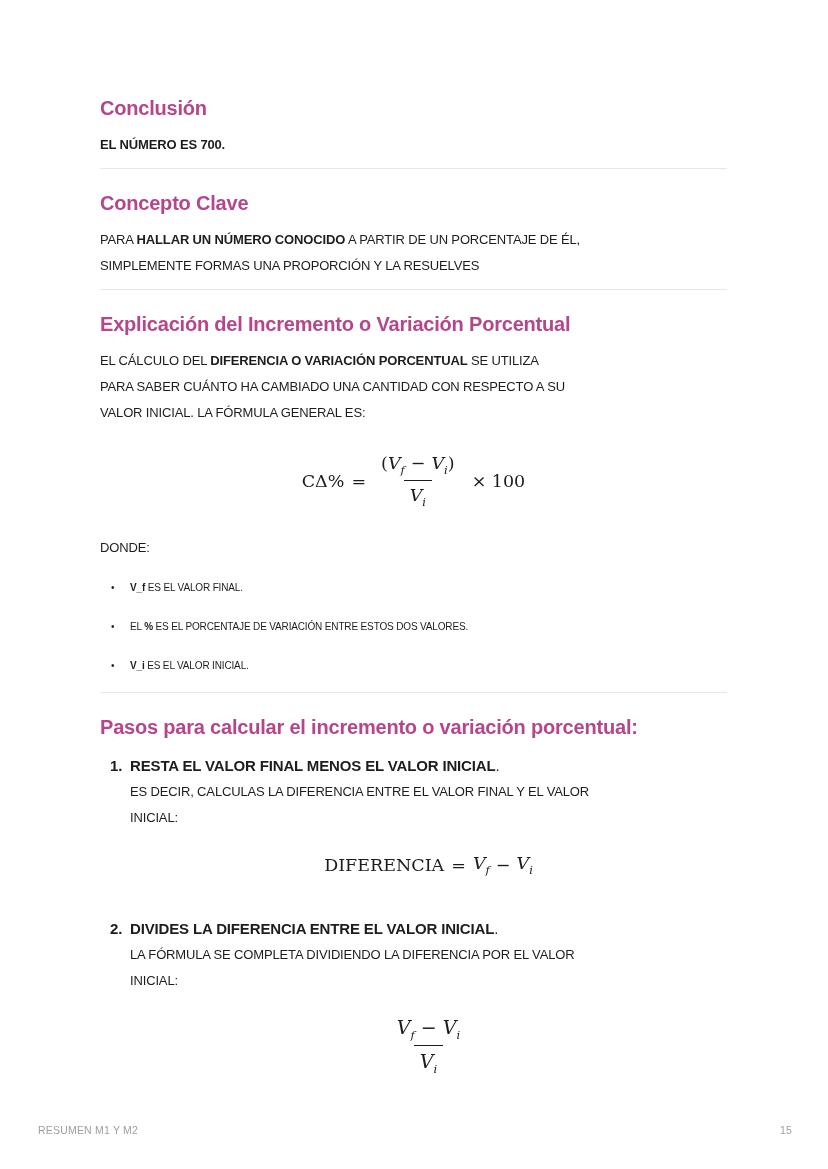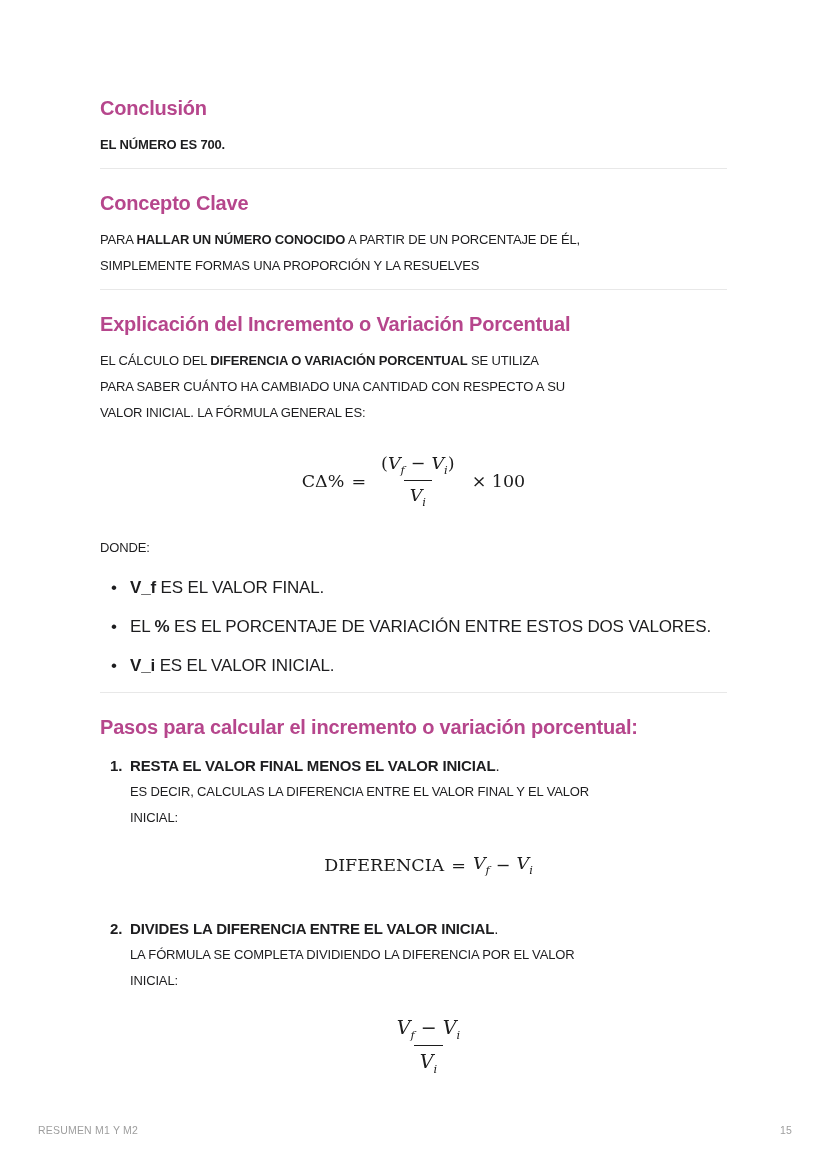--- a/index.html
+++ b/index.html
@@ -24,21 +24,21 @@
   .eq{margin:0 7px;}
   .minus{margin:0 6px;}
   .times{margin-left:9px;}
   sub.msub{font-size:11.5px;font-style:italic;line-height:1;}
   .frac{display:inline-flex;flex-direction:column;align-items:center;margin:0 2px;}
   .frac .num{padding:0 6px 4px;white-space:nowrap;}
   .frac .den{border-top:1.4px solid #1c1c1c;padding:4px 6px 0;white-space:nowrap;}
   .f-big{font-size:19px;margin:26px 0 0;}
   
   ul.bullets{list-style:none;margin:14px 0 0;padding:0;}
-  ul.bullets li{position:relative;padding-left:30px;font-size:17px;line-height:26px;
+  ul.bullets li{position:relative;padding-left:30px;font-size:10px;line-height:26px;
                 letter-spacing:-0.15px;margin-bottom:13px;}
   ul.bullets li::before{content:"\2022";position:absolute;left:11px;top:0;}
   
   .steps{margin-top:14px;}
   .step{display:flex;margin-bottom:18px;}
   .step-num{flex:none;width:20px;margin-left:10px;font-size:15px;line-height:26px;font-weight:700;}
   .step-body{flex:1;}
   .step-title{font-size:15px;line-height:26px;margin:0;letter-spacing:-0.15px;}
   .step-desc{margin:6px 0 0;}
   .step .formula-row{margin:22px 0;}

